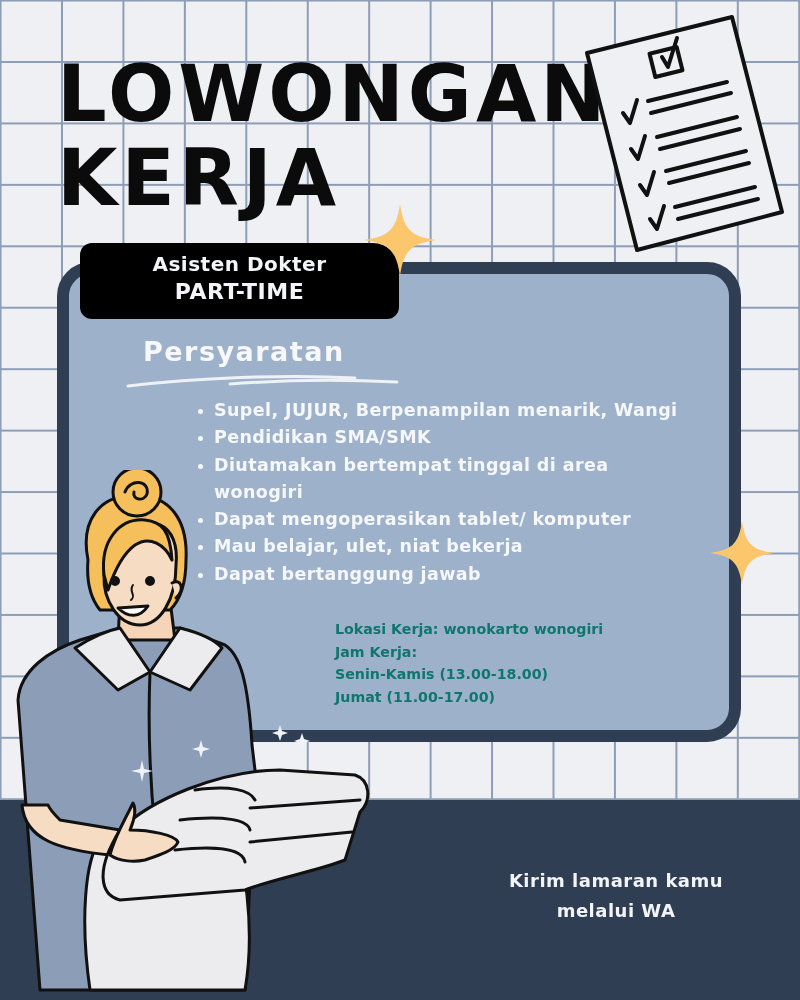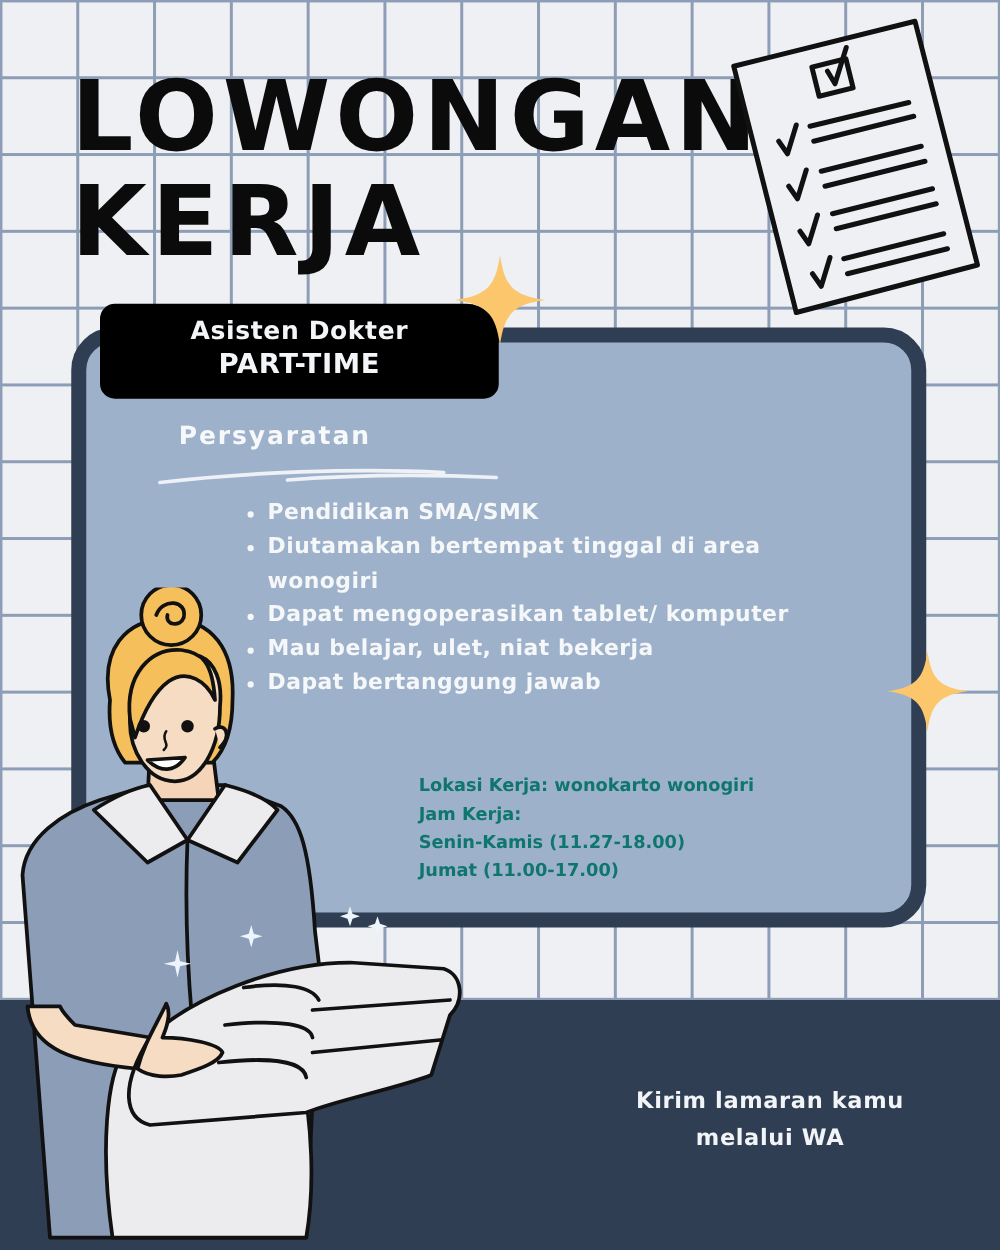--- a/index.html
+++ b/index.html
@@ -33,21 +33,21 @@
   }
   .tab {
     position: absolute; left: 80px; top: 243px; width: 319px; height: 76px;
     background: #000000; border-radius: 12px 26px 12px 12px;
     color: #f3f5f8; text-align: center; font-weight: bold;
   }
   .tab .role { display: block; margin-top: 8px; font-size: 20px; line-height: 26px; letter-spacing: 0.5px; }
   .tab .type { display: block; font-size: 22px; line-height: 30px; letter-spacing: 0.5px; }
   .section-title {
     position: absolute; left: 143px; top: 336px; margin: 0;
-    font-size: 20px; font-weight: bold; letter-spacing: 1.5px; color: #f7f8fa;
+    font-size: 27px; font-weight: bold; letter-spacing: 1.5px; color: #f7f8fa;
   }
   .swoosh { position: absolute; left: 125px; top: 370px; width: 275px; height: 22px; }
   .req-list {
     position: absolute; left: 195px; top: 397px; width: 520px; margin: 0; padding: 0;
     list-style: none; color: #f6f7f9; font-weight: bold; font-size: 17.5px; line-height: 27.3px;
     letter-spacing: 0.4px;
   }
   .req-list li { position: relative; padding-left: 19px; }
   .req-list li::before {
     content: ""; position: absolute; left: 3px; top: 12px; width: 5px; height: 5px;
@@ -107,31 +107,32 @@
   <path d="M50,0 C55,35 65,45 100,50 C65,55 55,65 50,100 C45,65 35,55 0,50 C35,45 45,35 50,0 Z" fill="#fbc66c"></path>
 </svg>
 
 <h2 class="section-title">Persyaratan</h2>
 <svg class="swoosh" viewBox="0 0 275 22">
   <path d="M3,16 C70,8 160,4 230,8" stroke="#eef2f6" stroke-width="3" fill="none" stroke-linecap="round"></path>
   <path d="M105,14 C170,9 230,10 272,12" stroke="#eef2f6" stroke-width="3" fill="none" stroke-linecap="round"></path>
 </svg>
 
 <ul class="req-list">
+  <li>Supel, JUJUR, Berpenampilan menarik, Wangi</li>
   <li>Pendidikan SMA/SMK</li>
   <li style="width:430px">Diutamakan bertempat tinggal di area wonogiri</li>
   <li>Dapat mengoperasikan tablet/ komputer</li>
   <li>Mau belajar, ulet, niat bekerja</li>
   <li>Dapat bertanggung jawab</li>
 </ul>
 
 <div class="info">
   <div>Lokasi Kerja: wonokarto wonogiri</div>
   <div>Jam Kerja:</div>
-  <div>Senin-Kamis (11.27-18.00)</div>
+  <div>Senin-Kamis (13.00-18.00)</div>
   <div>Jumat (11.00-17.00)</div>
 </div>
 
 <svg class="star" style="left:710px;top:521px;width:64px;height:64px" viewBox="0 0 100 100">
   <path d="M50,0 C55,35 65,45 100,50 C65,55 55,65 50,100 C45,65 35,55 0,50 C35,45 45,35 50,0 Z" fill="#fbc66c"></path>
 </svg>
 
 <svg class="person" viewBox="0 470 380 530">
   <g stroke="#111" stroke-width="3" stroke-linejoin="round" stroke-linecap="round">
 

